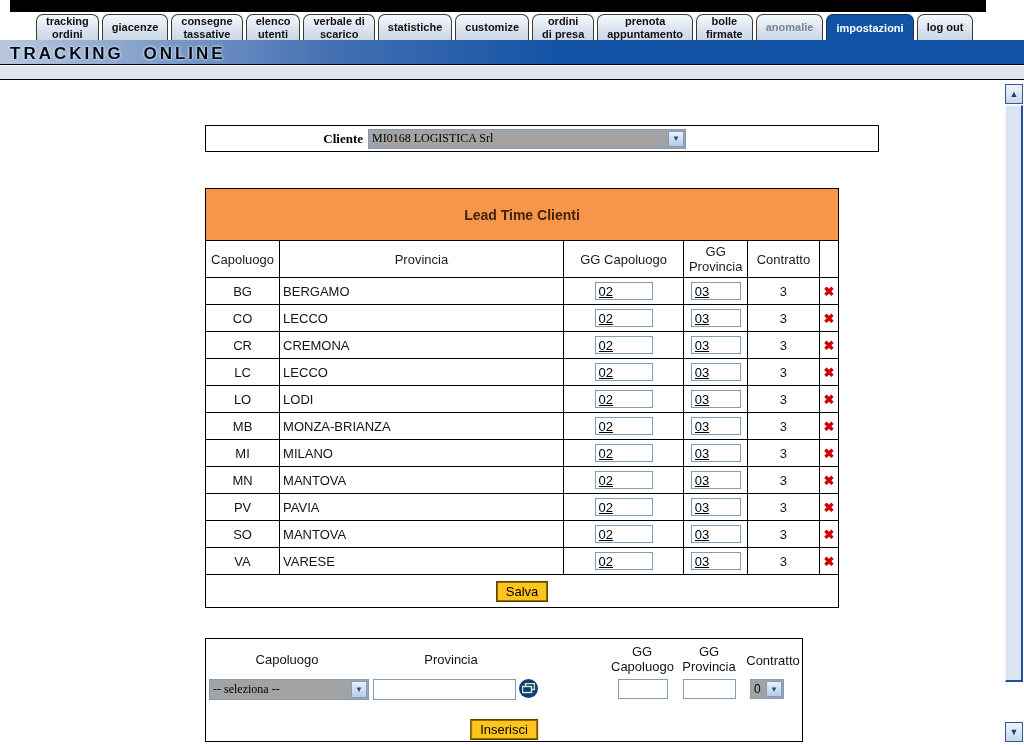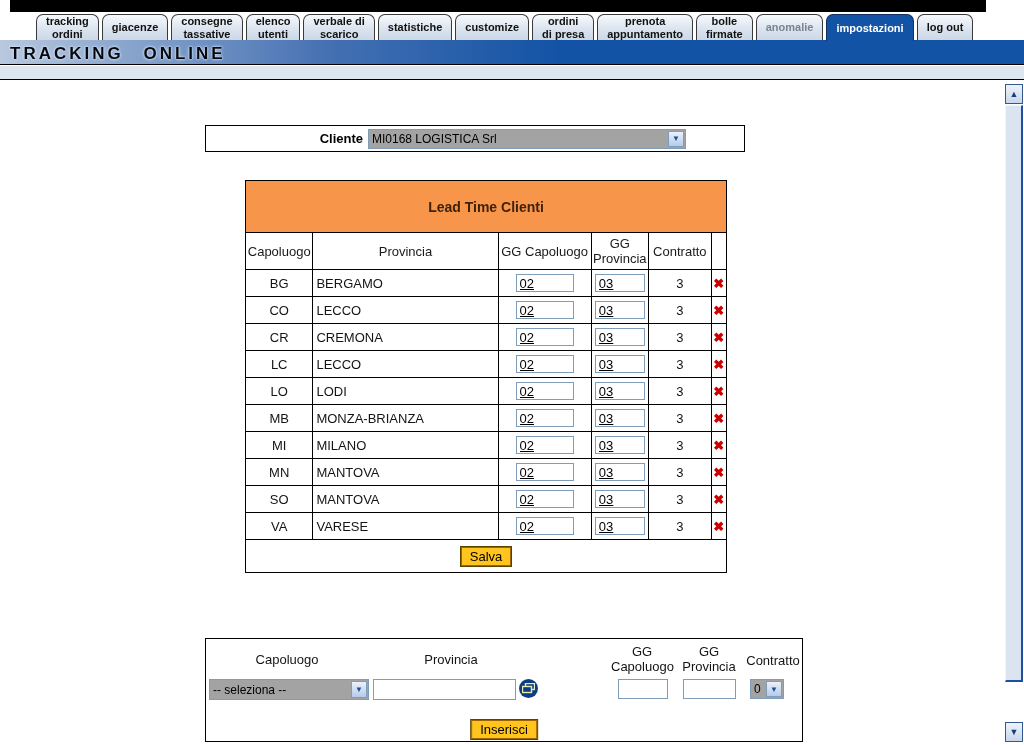--- a/index.html
+++ b/index.html
@@ -95,32 +95,32 @@
     background:#ffc41e;
     border:1px solid #9c6500;
     box-shadow:0 0 0 1px #5a4200;
     font-family:"Liberation Sans", sans-serif;
     font-size:13px; color:#000;
     padding:1px 8px; cursor:pointer;
   }
 
   
   .cliente-box {
-    position:absolute; left:205px; top:125px; width:540px; height:27px;
+    position:absolute; left:205px; top:125px; width:674px; height:27px;
     border:1px solid #000;
-    display:flex; align-items:center;
+    display:flex; align-items:center;font-family:Liberation Serif, serif;
   }
   .cliente-label { width:162px; text-align:right; font-size:13px; font-weight:bold; color:#000; padding-right:5px; }
   .cliente-select { width:318px; height:20px; }
 
   
   .lt-table {
-    position:absolute; left:205px; top:180px; width:482px;
+    position:absolute; left:205px; top:188px; width:634px;
     border-collapse:collapse;
-    font-size:13px; color:#141414;margin-left:40px;
+    font-size:13px; color:#141414;
   }
   .lt-table td, .lt-table th { border:1px solid #000; }
   .lt-title {
     height:52px; background:#f7954b; color:#40210a;
     font-size:14px; font-weight:bold; text-align:center;
   }
   .lt-head td { height:37px; text-align:center; font-weight:normal; color:#1a1a1a; }
   .lt-row td { height:27px; text-align:center; }
   .lt-row td.prov { text-align:left; padding-left:3px; }
   .col-code  { width:70px; }
@@ -138,21 +138,21 @@
   .add-box {
     position:absolute; left:205px; top:638px; width:598px; height:104px;
     border:1px solid #000; font-size:13px; color:#141414;
   }
   .add-box .lbl { position:absolute; text-align:center; white-space:pre-line; line-height:1.15; }
   .lbl-cap   { left:0;   top:14px; width:162px; }
   .lbl-prov  { left:165px; top:14px; width:160px; }
   .lbl-ggc   { left:405px; top:6px;  width:62px; }
   .lbl-ggp   { left:472px; top:6px;  width:62px; }
   .lbl-contr { left:536px; top:15px; width:62px; }
-  .add-sel-cap  { position:absolute; left:3px;   top:40px; width:160px; height:21px; }
+  .add-sel-cap  { position:absolute; left:3px;   top:40px; width:160px; height:21px;font-family:Liberation Serif, serif; }
   .add-in-prov  { position:absolute; left:167px; top:40px; width:143px; height:21px; }
   .picker {
     position:absolute; left:313px; top:40px; width:19px; height:19px;
     border-radius:50%; background:#0b3f80;
     display:flex; align-items:center; justify-content:center; cursor:pointer;
   }
   .add-in-ggc { position:absolute; left:412px; top:40px; width:50px; height:20px; }
   .add-in-ggp { position:absolute; left:477px; top:40px; width:53px; height:20px; }
   .add-sel-contr { position:absolute; left:544px; top:40px; width:34px; height:20px; }
   .add-submit { position:absolute; left:50%; transform:translateX(-50%); top:81px; }
@@ -276,20 +276,28 @@
   </tr>
   <tr class="lt-row">
     <td>MN</td>
     <td class="prov">MANTOVA</td>
     <td><input class="tin" value="02" style=""></td>
     <td class="ggp-cell"><input class="tin" value="03" style=""></td>
     <td>3</td>
     <td><span class="del-x">✖</span></td>
   </tr>
   <tr class="lt-row">
+    <td>PV</td>
+    <td class="prov">PAVIA</td>
+    <td><input class="tin" value="02" style=""></td>
+    <td class="ggp-cell"><input class="tin" value="03" style=""></td>
+    <td>3</td>
+    <td><span class="del-x">✖</span></td>
+  </tr>
+  <tr class="lt-row">
     <td>SO</td>
     <td class="prov">MANTOVA</td>
     <td><input class="tin" value="02" style=""></td>
     <td class="ggp-cell"><input class="tin" value="03" style=""></td>
     <td>3</td>
     <td><span class="del-x">✖</span></td>
   </tr>
   <tr class="lt-row">
     <td>VA</td>
     <td class="prov">VARESE</td>

